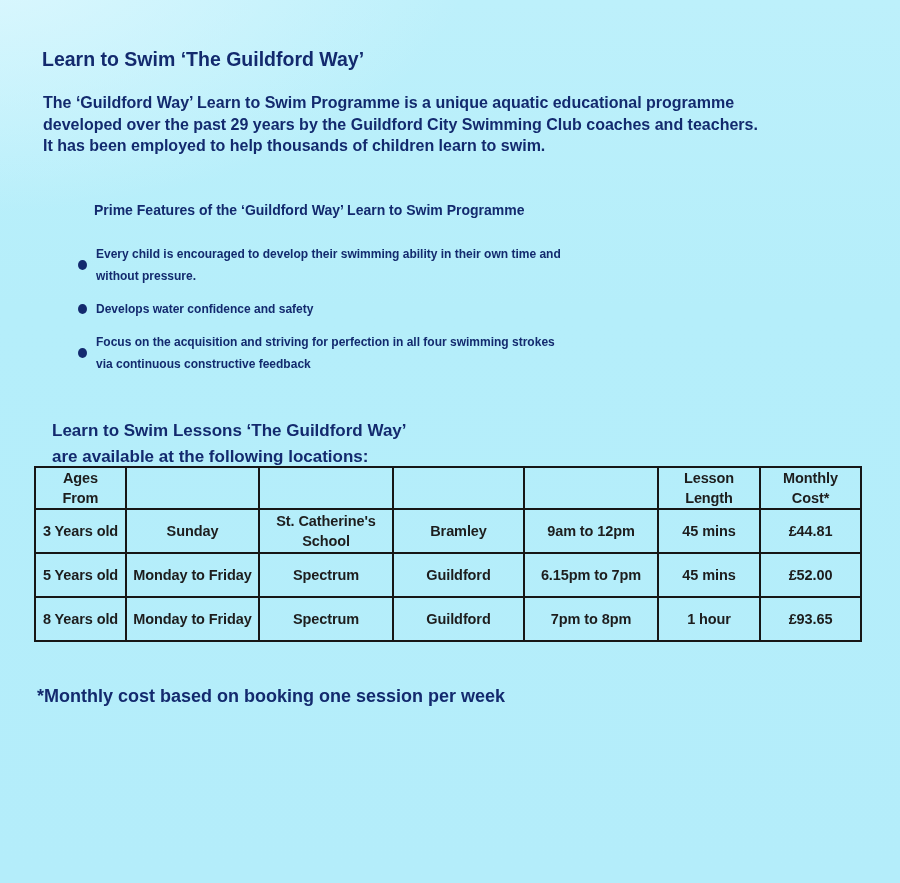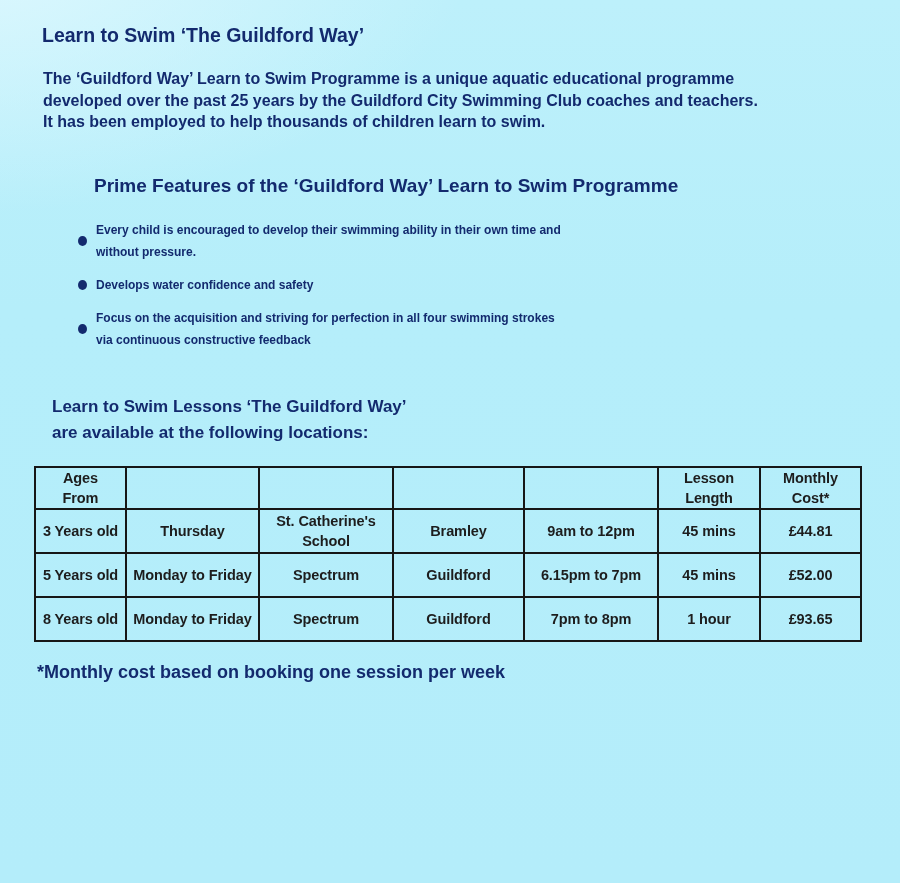--- a/index.html
+++ b/index.html
@@ -7,27 +7,27 @@
   body {
     position:relative;
     overflow:hidden;
     font-family:"Liberation Sans", sans-serif;
     font-weight:bold;
     color:#132a6e;
     background:
       radial-gradient(ellipse 820px 430px at -4% -6%, #def8fe 0%, rgba(222,248,254,0) 62%),
       linear-gradient(180deg, #bdf0fb 0%, #b5eefa 35%, #b4edfa 100%);
   }
-  .abs { position:absolute; }
+  .abs { position:absolute;margin-top:24px; }
   .pre { white-space:pre; }
 
   #page-title { left:42px; top:24px; font-size:19.5px; line-height:22px; }
   #intro-paragraph { left:43px; top:68px; font-size:16px; line-height:21.5px; }
 
-  #features-heading { left:94px; top:174px; font-size:19px; line-height:24px; }
+  #features-heading { left:94px; top:174px; font-size:14px; line-height:24px; }
   #features-list { left:78px; top:219px; list-style:none; width:790px; }
   #features-list li { display:flex; align-items:center; margin-bottom:11px; }
   .bullet-dot {
     width:9px; height:10px; border-radius:50%;
     background:#132a6e; margin-right:9px; flex:none;
   }
   .bullet-text { font-size:12px; line-height:22px; }
 
   #lessons-heading { left:52px; top:394px; font-size:17px; line-height:26px; }
 
@@ -48,21 +48,21 @@
   #lessons-table tr.header-row th { height:41px; }
 
   #footnote { left:37px; top:663px; font-size:18px; line-height:18px; }
 </style>
 </head>
 <body>
 
 <div id="page-title" class="abs pre">Learn to Swim ‘The Guildford Way’</div>
 
 <div id="intro-paragraph" class="abs pre">The ‘Guildford Way’ Learn to Swim Programme is a unique aquatic educational programme
-developed over the past 25 years by the Guildford City Swimming Club coaches and teachers.
+developed over the past 29 years by the Guildford City Swimming Club coaches and teachers.
 It has been employed to help thousands of children learn to swim.</div>
 
 <div id="features-heading" class="abs pre">Prime Features of the ‘Guildford Way’ Learn to Swim Programme</div>
 
 <ul id="features-list" class="abs">
   <li>
     <span class="bullet-dot"></span>
     <span class="bullet-text pre">Every child is encouraged to develop their swimming ability in their own time and
 without pressure.</span>
   </li>
@@ -98,21 +98,21 @@
       <th></th>
       <th></th>
       <th></th>
       <th>Lesson
 Length</th>
       <th>Monthly
 Cost*</th>
     </tr>
     <tr>
       <td>3 Years old</td>
-      <td>Thursday</td>
+      <td>Sunday</td>
       <td>St. Catherine's
 School</td>
       <td>Bramley</td>
       <td>9am to 12pm</td>
       <td>45 mins</td>
       <td>£44.81</td>
     </tr>
     <tr>
       <td>5 Years old</td>
       <td>Monday to Friday</td>

